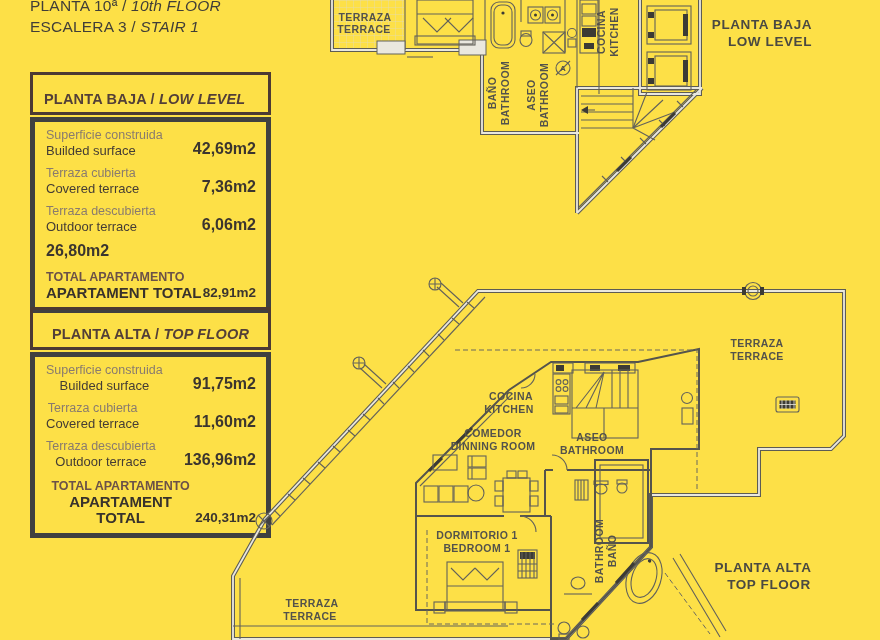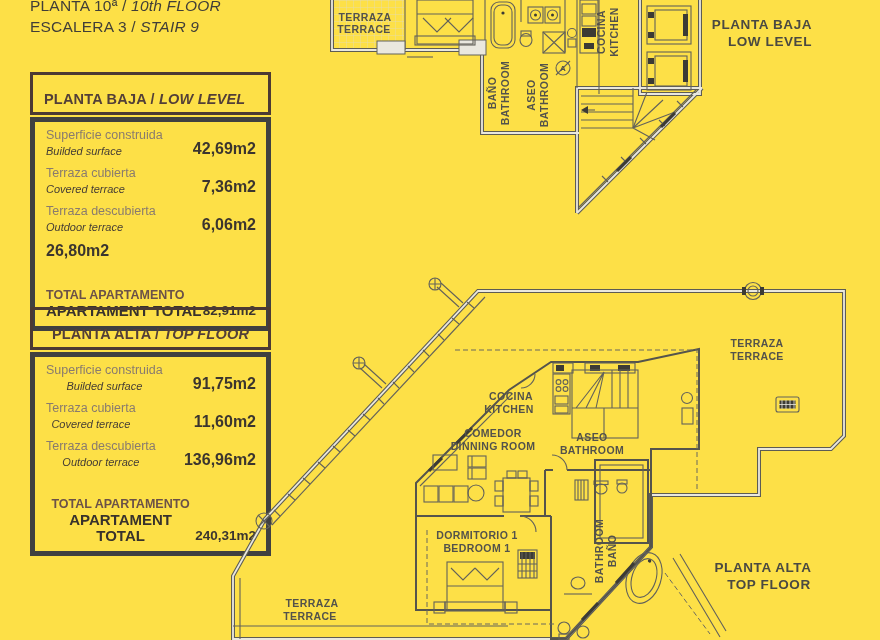--- a/index.html
+++ b/index.html
@@ -12,23 +12,23 @@
   .doc-header .it{font-style:italic;}
 
   
   .spec-table{position:absolute;width:241px;}
   .spec-table .hd{border:3px solid #4c3a33;padding:16px 11px 5px 11px;
                   font-size:14.5px;font-weight:bold;color:#533f38;letter-spacing:.2px;}
   .spec-table .hd .it{font-style:italic;}
   .spec-table .bd{border:5px solid #404040;margin-top:2px;padding:6px 10px 4px 11px;}
   .srow{display:flex;justify-content:space-between;align-items:flex-end;margin:0 0 7px 0;}
   .srow .es{font-size:12.5px;color:#897b6e;line-height:15px;}
-  .srow .en{font-size:11px;font-style:italic;color:#443c35;line-height:16px;}
+  .srow .en{font-size:13px;color:#443c35;line-height:16px;}
   .srow .val{font-size:16px;color:#3b352f;font-weight:bold;padding-bottom:1px;white-space:nowrap;}
-  .srow.total{margin-top:27px;margin-bottom:3px;}
+  .srow.total{margin-top:9px;margin-bottom:3px;}
   .srow.total .es{font-style:normal;font-weight:bold;color:#6b5148;font-size:12.5px;}
   .srow.total .en{font-style:normal;font-weight:bold;color:#38322c;font-size:15px;}
   .srow.total .val{font-size:13.5px;}
 
   
   svg{position:absolute;overflow:visible;}
   svg text{font-family:"Liberation Sans",sans-serif;fill:#53524b;
            font-size:10.5px;font-weight:bold;letter-spacing:.4px;}
   svg text.ttl{font-size:13.5px;fill:#4a4942;letter-spacing:.6px;}
   .ln{stroke:#63625a;stroke-width:1.1;fill:none;}
@@ -38,21 +38,21 @@
   .dash{stroke:#6a695f;stroke-width:1;fill:none;stroke-dasharray:5 3;}
   .dark{fill:#3c3b35;stroke:none;}
 </style>
 </head>
 <body>
 
 <div class="page">
 
   <div class="doc-header">
     <div><span>PLANTA 10ª /</span> <span class="it">10th FLOOR</span></div>
-    <div><span>ESCALERA 3 /</span> <span class="it">STAIR 9</span></div>
+    <div><span>ESCALERA 3 /</span> <span class="it">STAIR 1</span></div>
   </div>
 
   <div class="spec-table" style="left:30px;top:72px;">
     <div class="hd"><span>PLANTA BAJA /</span> <span class="it">LOW LEVEL</span></div>
     <div class="bd">
       <div class="srow">
           <div>
             <div class="es">Superficie construida</div>
             <div class="en">Builded surface</div>
           </div>

